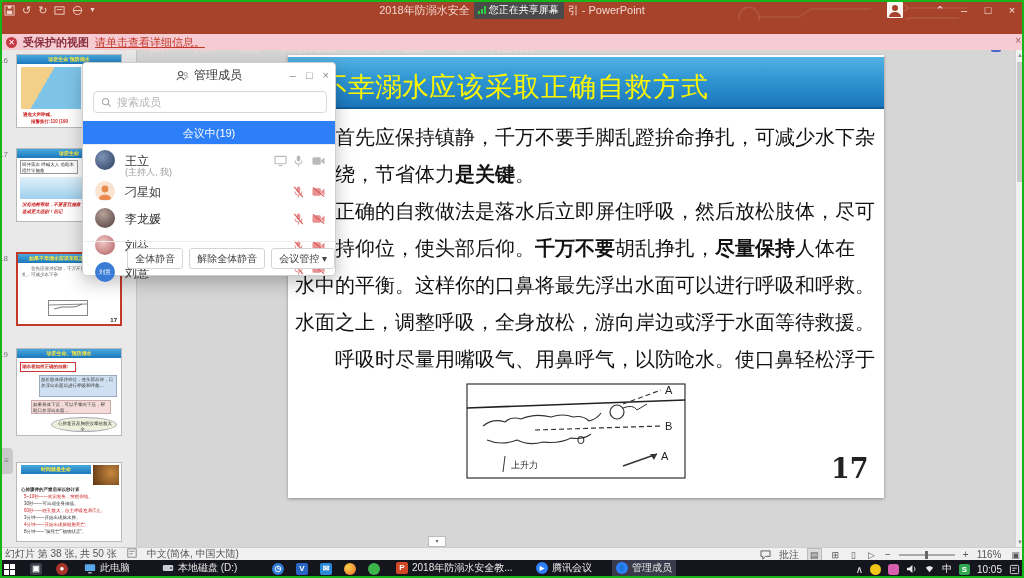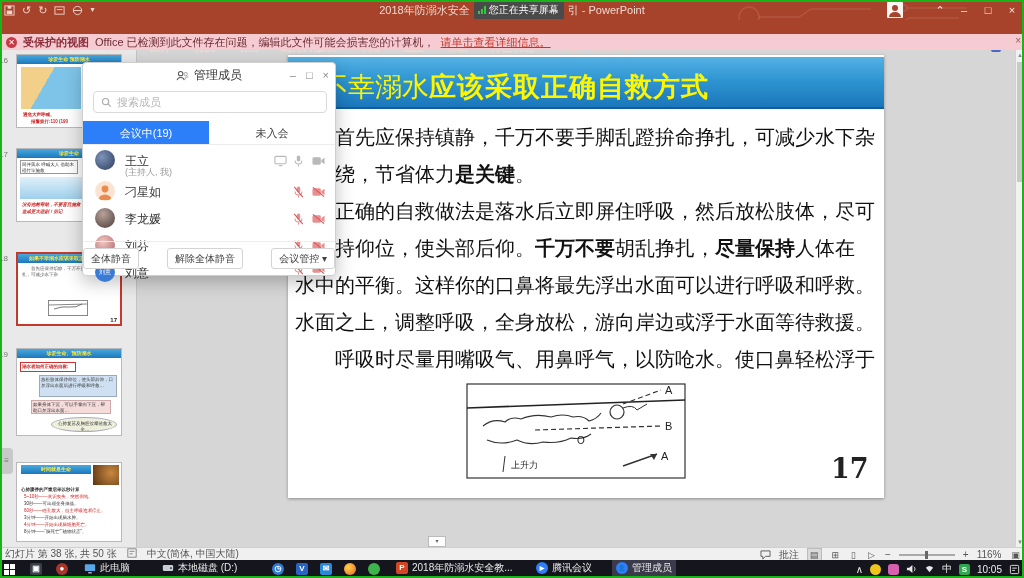--- a/index.html
+++ b/index.html
@@ -46,21 +46,21 @@
   .t-head { height:9px; background:linear-gradient(#49a8dd,#1b78bd); color:#ffe93d; font-size:5px; line-height:9px; text-align:center; font-weight:bold; overflow:hidden; white-space:nowrap; }
   .tiny { font-size:4.5px; line-height:5.5px; color:#333; overflow:hidden; }
   .tinyred { color:#cc2222; }
   .handle { position:absolute; left:0; top:398px; width:13px; height:26px; background:#c9c9c9; border-radius:0 4px 4px 0; color:#777; font-size:8px; line-height:26px; text-align:center; }
 
   
   .slide { position:absolute; left:288px; top:5px; width:596px; height:443px; background:#fff; box-shadow:0 1px 3px rgba(0,0,0,.35); overflow:hidden; }
   .slide-titlebar { position:absolute; left:0; top:2px; width:100%; height:52px; background:linear-gradient(#54b1e4 0%, #2f96d2 45%, #1b76bb 100%); border-bottom:2px solid #0f5d9a; }
   .slide-title { position:absolute; left:6px; top:12px; white-space:nowrap; color:#fef600; font-size:27px; }
   .slide-title .norm { font-family:"DejaVu Serif","Liberation Serif",serif; font-weight:normal; }
-  .slide-title .bold { font-weight:bold; letter-spacing:1px;text-align:center; }
+  .slide-title .bold { font-weight:normal; letter-spacing:1px;text-align:center; }
   .slide-body { position:absolute; left:7px; top:64px; width:584px; font-family:"DejaVu Serif","Liberation Serif",serif; font-size:20px; line-height:37px; color:#111; }
   .slide-body b { font-family:"DejaVu Sans","Liberation Sans",sans-serif; }
   .fig { position:absolute; left:177px; top:327px; width:226px; height:98px; }
   .pagenum { position:absolute; left:543px; top:398px; font-size:27px; font-weight:bold; color:#222; font-family:"DejaVu Serif","Liberation Serif",serif; }
 
   
   .vscroll { position:absolute; right:0; top:0; width:9px; height:497px; background:#f1f1f1; border-left:1px solid #d2d2d2; }
   .vscroll .arr { display:block; width:100%; text-align:center; color:#8a8a8a; font-size:6px; line-height:10px; }
   .vscroll .sb-thumb { position:absolute; top:12px; left:1px; width:7px; height:120px; background:#c9c9c9; }
   .vscroll .arr.dn { position:absolute; bottom:0; }
@@ -74,21 +74,21 @@
   .dlg-search input { border:none; outline:none; flex:1; font-size:11px; color:#333; background:transparent; }
   .dlg-search input::placeholder { color:#b5b5b5; }
   .dlg-tabs { position:absolute; left:0; top:58px; width:100%; height:24px; display:flex; border-bottom:1px solid #ededed; }
   .dlg-tab { flex:1; text-align:center; line-height:24px; font-size:11px; color:#444; }
   .dlg-tab.active { background:#2d7ff9; color:#fff; }
   .mrow { position:absolute; left:0; width:100%; height:27px; }
   .mrow .ava { position:absolute; left:12px; top:3px; width:20px; height:20px; border-radius:50%; overflow:hidden; color:#fff; font-size:6px; text-align:center; line-height:20px; }
   .mrow .nm { position:absolute; left:42px; top:6px; color:#333; font-size:12px; white-space:nowrap; }
   .mrow .sub { position:absolute; left:42px; top:19px; color:#9b9b9b; font-size:9px; white-space:nowrap; }
   .mrow .ric { position:absolute; top:8px; width:13px; height:12px; }
-  .dlg-foot { position:absolute; left:0; bottom:0; width:100%; height:34px; border-top:1px solid #ededed; display:flex; align-items:center; justify-content:space-between; }
+  .dlg-foot { position:absolute; left:0; bottom:0; width:100%; height:34px; border-top:1px solid #ededed; display:flex; align-items:center; justify-content:flex-end; gap:6px; }
   .dbtn { border:1px solid #d4d4d4; border-radius:3px; background:#fff; font-size:10px; color:#444; height:21px; padding:0 7px; line-height:19px; white-space:nowrap; }
 
   
   .statusbar { position:absolute; left:0; top:547px; width:1024px; height:13px; background:#f0f0f0; border-top:1px solid #cfcfcf; font-size:10px; color:#555; z-index:5; }
   .statusbar .lft { position:absolute; left:5px; top:0; display:flex; gap:10px; line-height:12px; }
   .statusbar .rgt { position:absolute; right:2px; top:0; display:flex; gap:8px; align-items:center; line-height:12px; }
   .viewico { font-size:9px; color:#555; padding:0 2px; }
   .viewico.on { background:#dadada; border:1px solid #bbb; }
   .zoomtrack { position:relative; width:56px; height:2px; background:#aaa; }
   .zoomhandle { position:absolute; left:26px; top:-3px; width:3px; height:8px; background:#666; }
@@ -193,21 +193,20 @@
       <span class="ticon" style="background:#4a66c9;width:10px;height:10px;font-size:7px;line-height:10px">T</span>
       <svg width="11" height="10" viewBox="0 0 12 11">
           <path d="M1 1 h10 v6 h-5 l-3 3 v-3 h-2 z" fill="none" stroke="#f0cfc5"></path>
         </svg>
     </div>
   </div>
 
   <div class="warnbar">
     <span class="warn-x">✕</span>
     <span class="warn-title">受保护的视图</span>
-    <span>Office 已检测到此文件存在问题，编辑此文件可能会损害您的计算机，</span>
     <span class="warn-link">请单击查看详细信息。</span>
     <span class="warn-close">×</span>
   </div>
 
   <div class="main">
 
     <div class="thumbs">
       <div class="thumb-num" style="top:6px">16</div>
       <div class="thumb" style="top:4px">
         <div class="t-head">珍爱生命  预防溺水</div>
@@ -326,21 +325,20 @@
     </div>
     <div class="dlg-search">
       <svg width="11" height="11" viewBox="0 0 12 12">
         <circle cx="5" cy="5" r="3.4" fill="none" stroke="#a9a9a9" stroke-width="1.2"></circle>
         <line x1="7.6" y1="7.6" x2="10.6" y2="10.6" stroke="#a9a9a9" stroke-width="1.2"></line>
       </svg>
       <input type="text" placeholder="搜索成员" style="">
     </div>
     <div class="dlg-tabs">
       <div class="dlg-tab active">会议中(19)</div>
-      <div class="dlg-tab">未入会</div>
     </div>
 
     <div class="mrow" style="top:84px;height:30px">
       <span class="ava" style="background:radial-gradient(circle at 35% 35%,#7c93b8,#2c3c5c)"></span>
       <span class="nm">王立</span>
       <span class="sub">(主持人, 我)</span>
       <svg class="ric" style="right:48px" viewBox="0 0 14 12">
           <rect x="1" y="1" width="12" height="8" rx="1" fill="none" stroke="#b9b9b9" stroke-width="1.2"></rect>
           <line x1="5" y1="11" x2="9" y2="11" stroke="#b9b9b9" stroke-width="1.2"></line>
         </svg>

